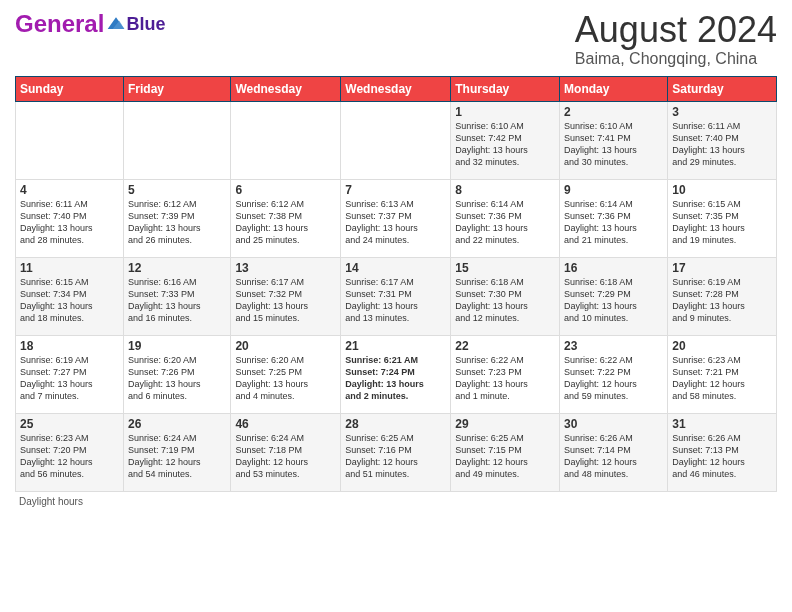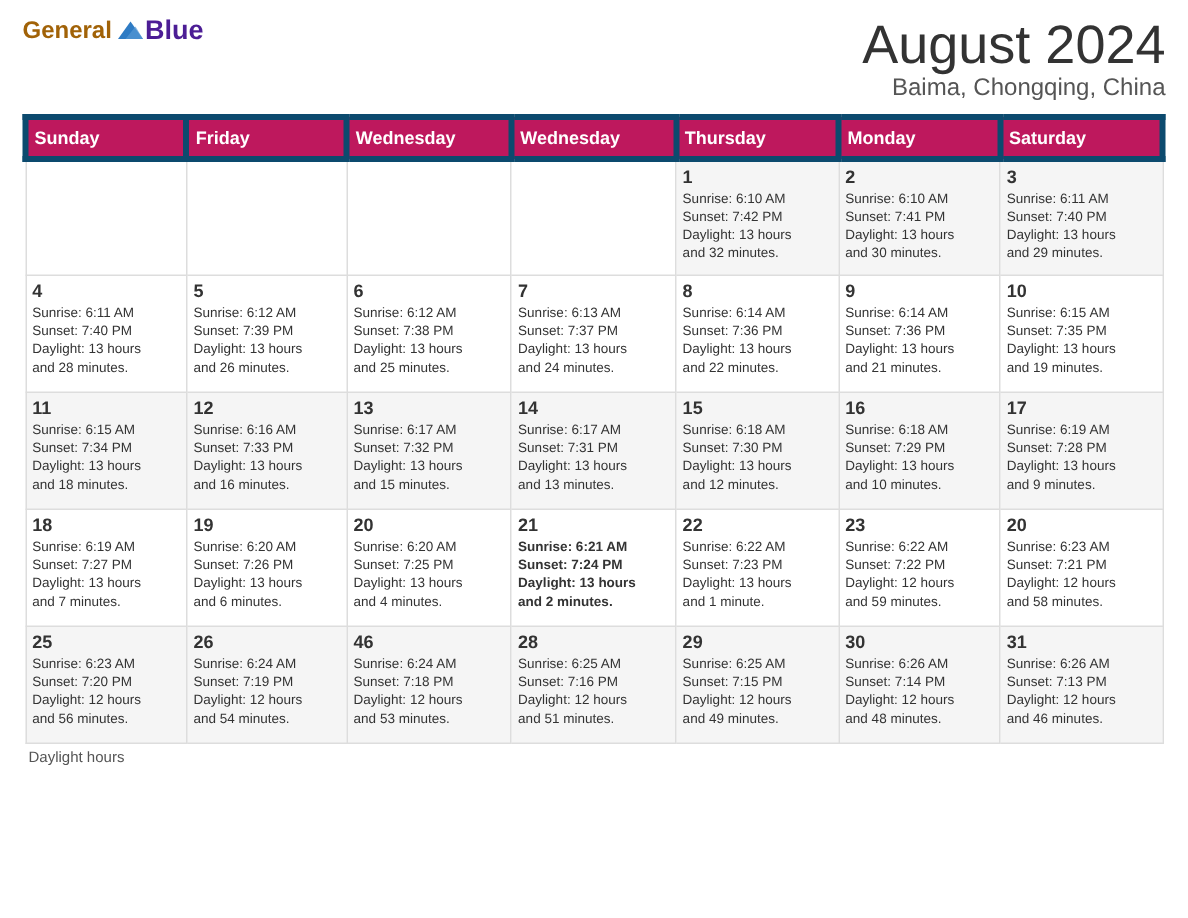--- a/index.html
+++ b/index.html
@@ -3,37 +3,37 @@
   <meta charset="utf-8">
   <style>
     * { box-sizing: border-box; margin: 0; padding: 0; }
     body { font-family: Arial, sans-serif; background: #fff; width: 792px; height: 612px; overflow: hidden; }
     
     .page { width: 792px; height: 612px; padding: 10px 15px; }
     
     .header { display: flex; justify-content: space-between; align-items: flex-start; margin-bottom: 8px; }
     
     .logo { display: flex; align-items: center; }
-    .logo-text-general { font-size: 16px; font-weight: bold; color: #a16207; }
+    .logo-text-general { font-size: 24px; font-weight: bold; color: #a21caf; }
     .logo-text-blue { font-size: 18px; font-weight: bold; color: #4c1d95; }
     .logo-icon { width: 20px; height: 20px; margin-left: 2px; }
     
-    .title-section { text-align: right; }
+    .title-section { text-align: left; }
     .month-year { font-size: 36px; font-weight: 300; color: #333; line-height: 1.1; }
     .location { font-size: 16px; color: #555; }
     
     .calendar { width: 100%; border-collapse: collapse; }
     
     .calendar thead tr th {
-      background: #be185d;
+      background: #ef4444;
       color: white;
       font-size: 12px;
       font-weight: bold;
       padding: 5px 4px;
-      border: 4px solid #0c4a6e;
+      border: 1px solid #0c4a6e;
       text-align: left;
     }
     
     .calendar tbody tr td {
       border: 1px solid #ddd;
       vertical-align: top;
       padding: 3px 4px;
       width: 113px;
       height: 78px;
       font-size: 9.5px;

